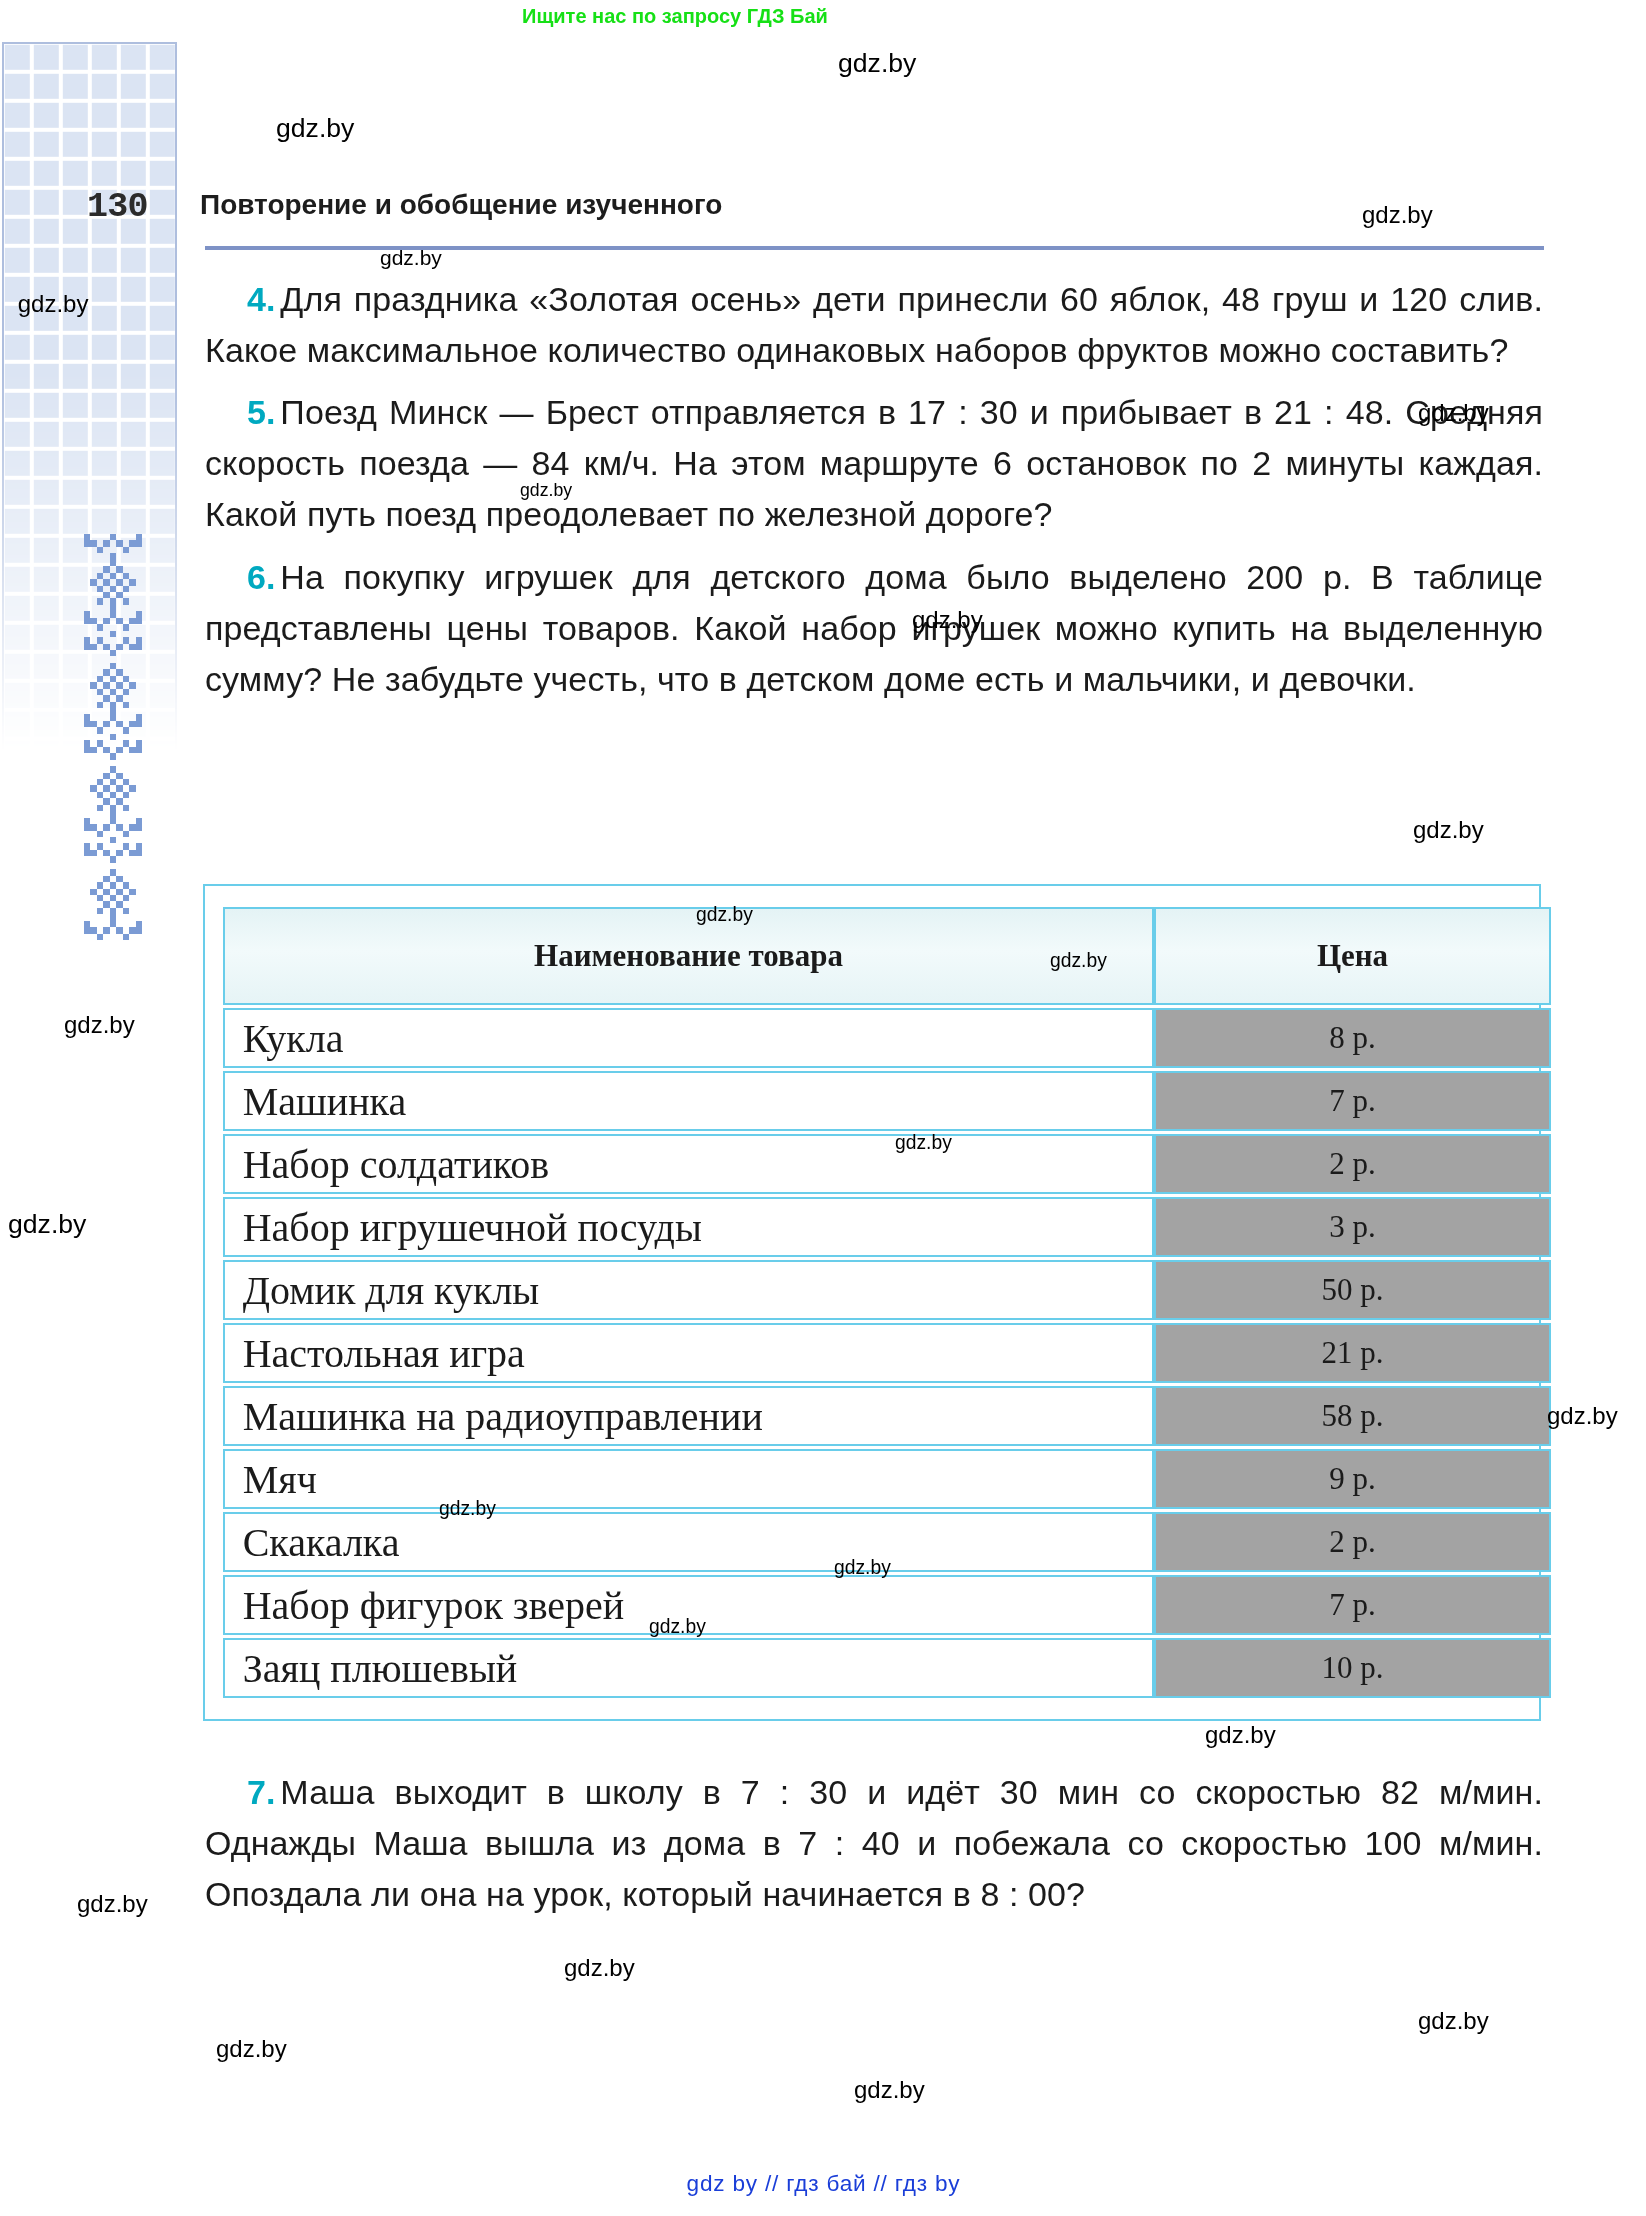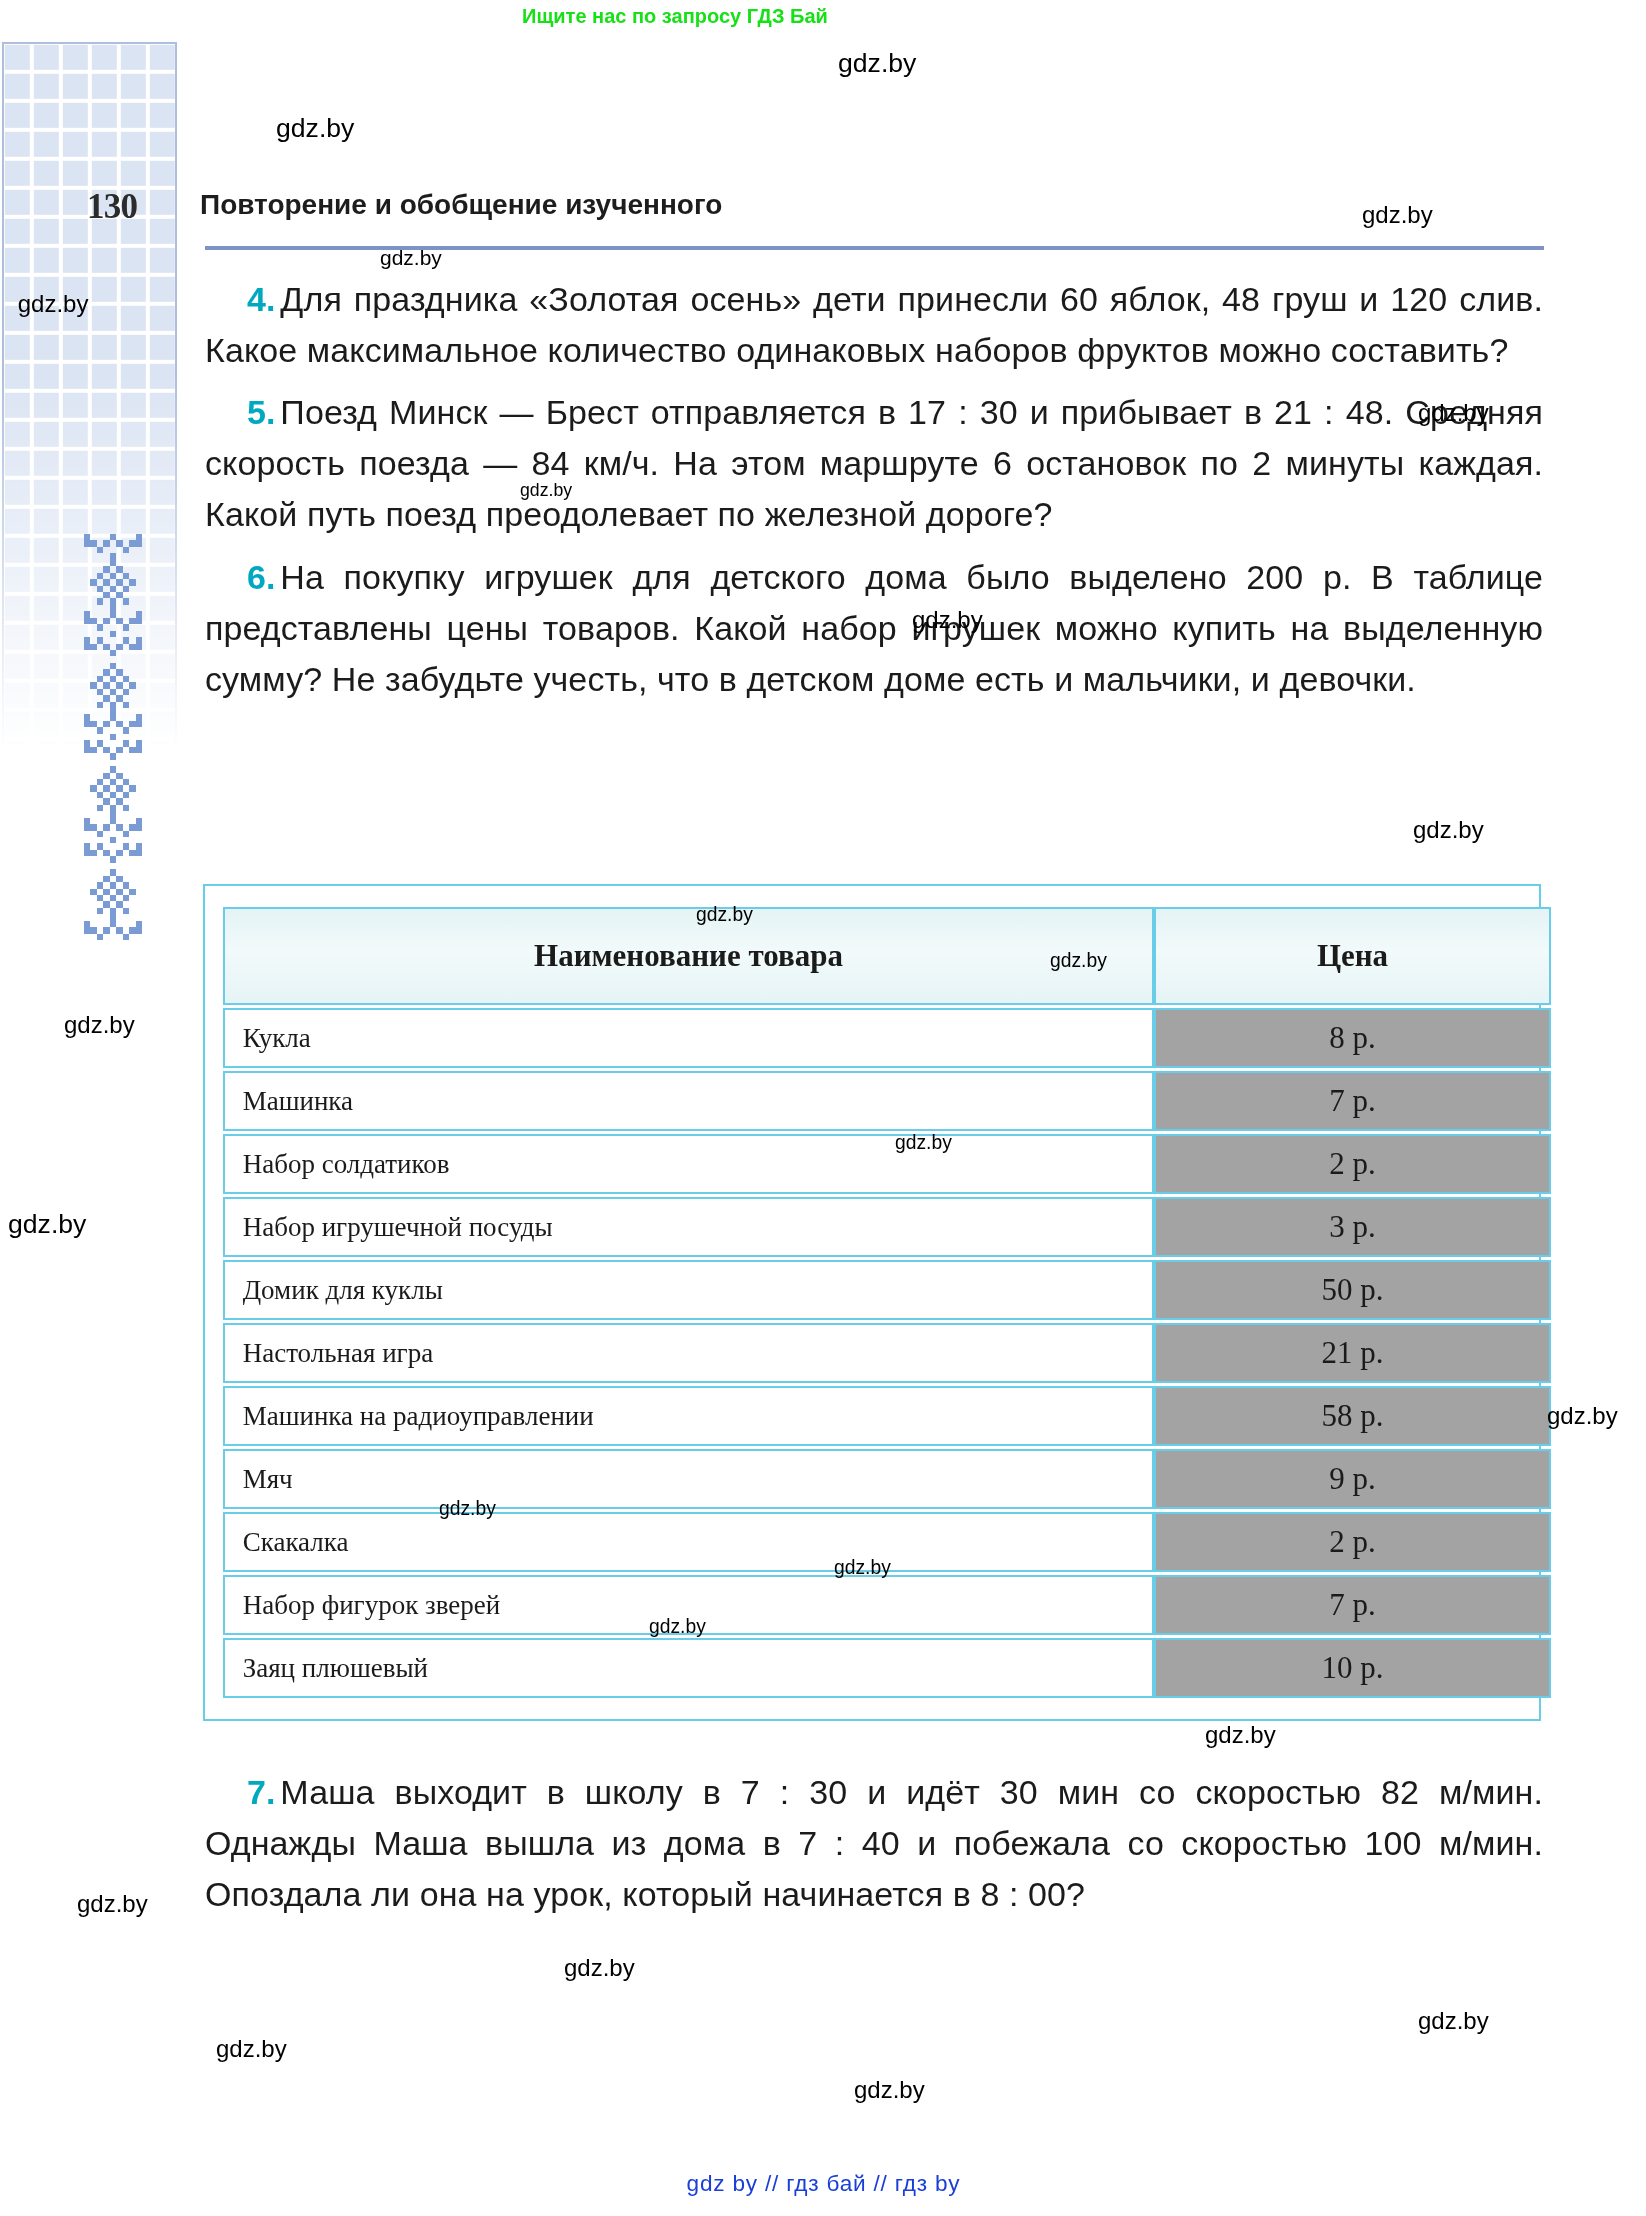--- a/index.html
+++ b/index.html
@@ -61,21 +61,21 @@
     top: 492px;
     width: 58px;
     height: 419px;
   }
 
   
   .page-number {
     position: absolute;
     left: 87px;
     top: 187px;
-    font-family: Liberation Serif, serif;
+    font-family: Liberation Mono, monospace;
     font-size: 35px;
     font-weight: bold;
     color: #2b2b2b;
     letter-spacing: -0.8px;
   }
   .running-title {
     position: absolute;
     left: 200px;
     top: 189px;
     font-family: Liberation Sans, sans-serif;
@@ -145,21 +145,21 @@
   .col-price { width: 397px; }
   th.h-name, th.h-price {
     height: 98px;
     font-size: 31px;
     font-weight: bold;
     text-align: center;
     background: linear-gradient(to bottom, #e4f3f5 0%, #f2fafb 45%, #e6f4f6 100%);
   }
   td.c-name {
     height: 60px;
-    font-size: 27px;
+    font-size: 40px;
     text-align: left;
     padding-left: 17.7px;
     background: #ffffff;
   }
   td.c-price {
     height: 60px;
     font-size: 31px;
     text-align: center;
     background: #a3a3a3;
   }

